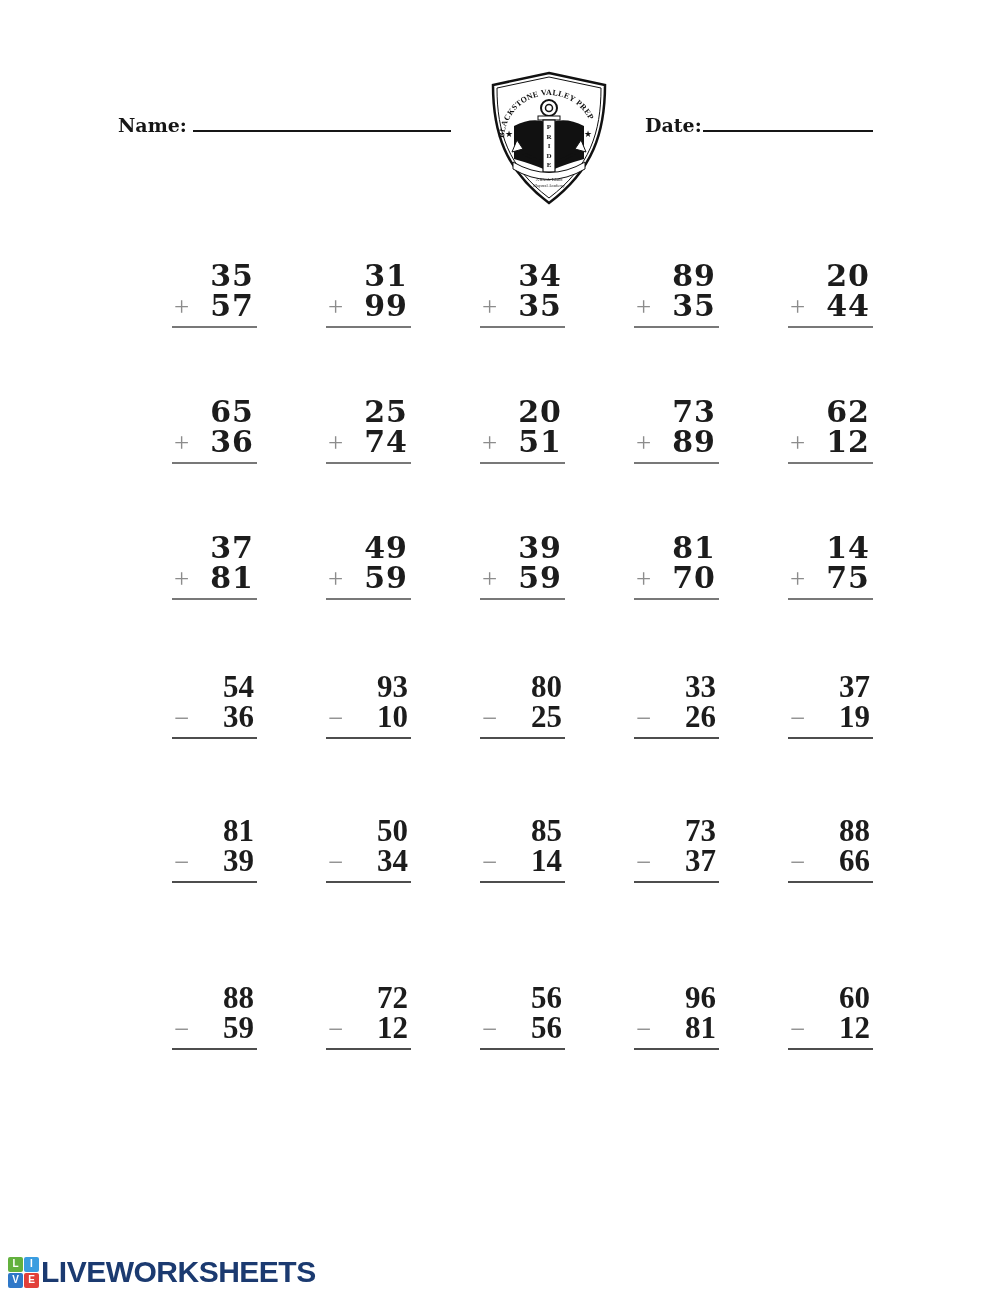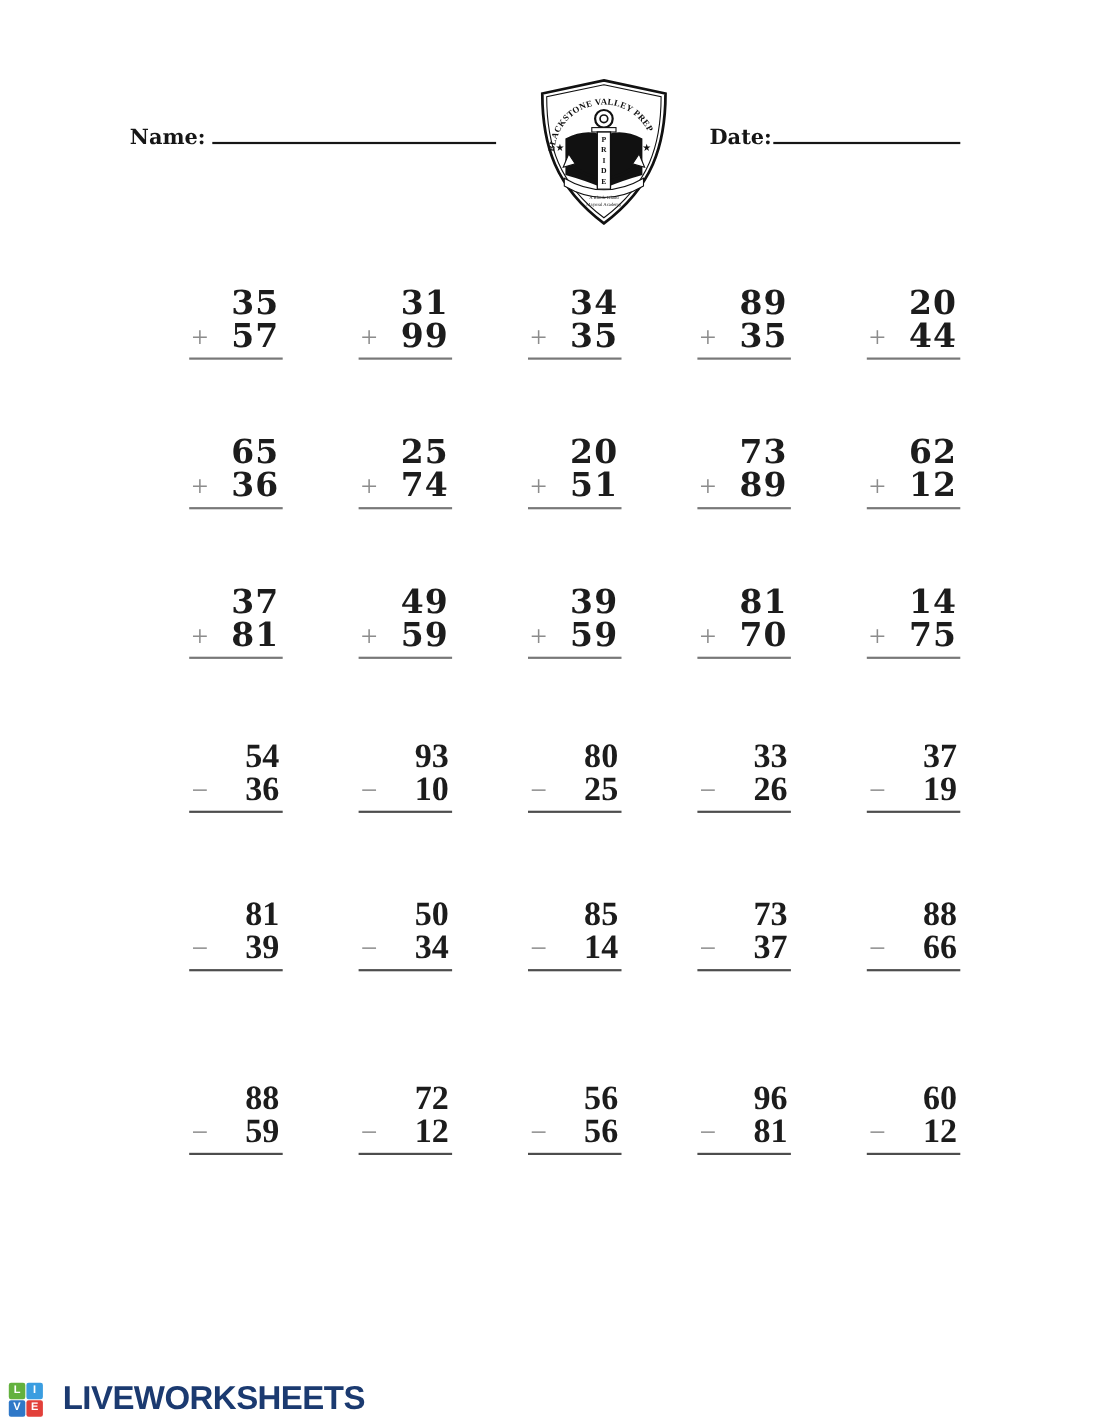--- a/index.html
+++ b/index.html
@@ -51,21 +51,21 @@
     display:grid; grid-template-columns:15px 15px; grid-template-rows:15px 15px;
     gap:1px; margin-right:2px;
   }
   .tile {
     color:#ffffff; font-family:"Liberation Sans", sans-serif; font-weight:bold;
     font-size:10px; display:flex; align-items:center; justify-content:center;
     border-radius:2px; line-height:1;
   }
   .brand {
     font-family:"Liberation Sans", sans-serif; font-weight:bold; font-size:30px;
-    letter-spacing:-0.5px; white-space:nowrap;margin-left:16px;
+    letter-spacing:-0.5px; white-space:nowrap;
   }
 </style>
 </head>
 <body>
 
 <div class="page">
 
   <div class="hdr-left">
     <div><span>Name:</span><span class="blank name"></span></div>
   </div>

